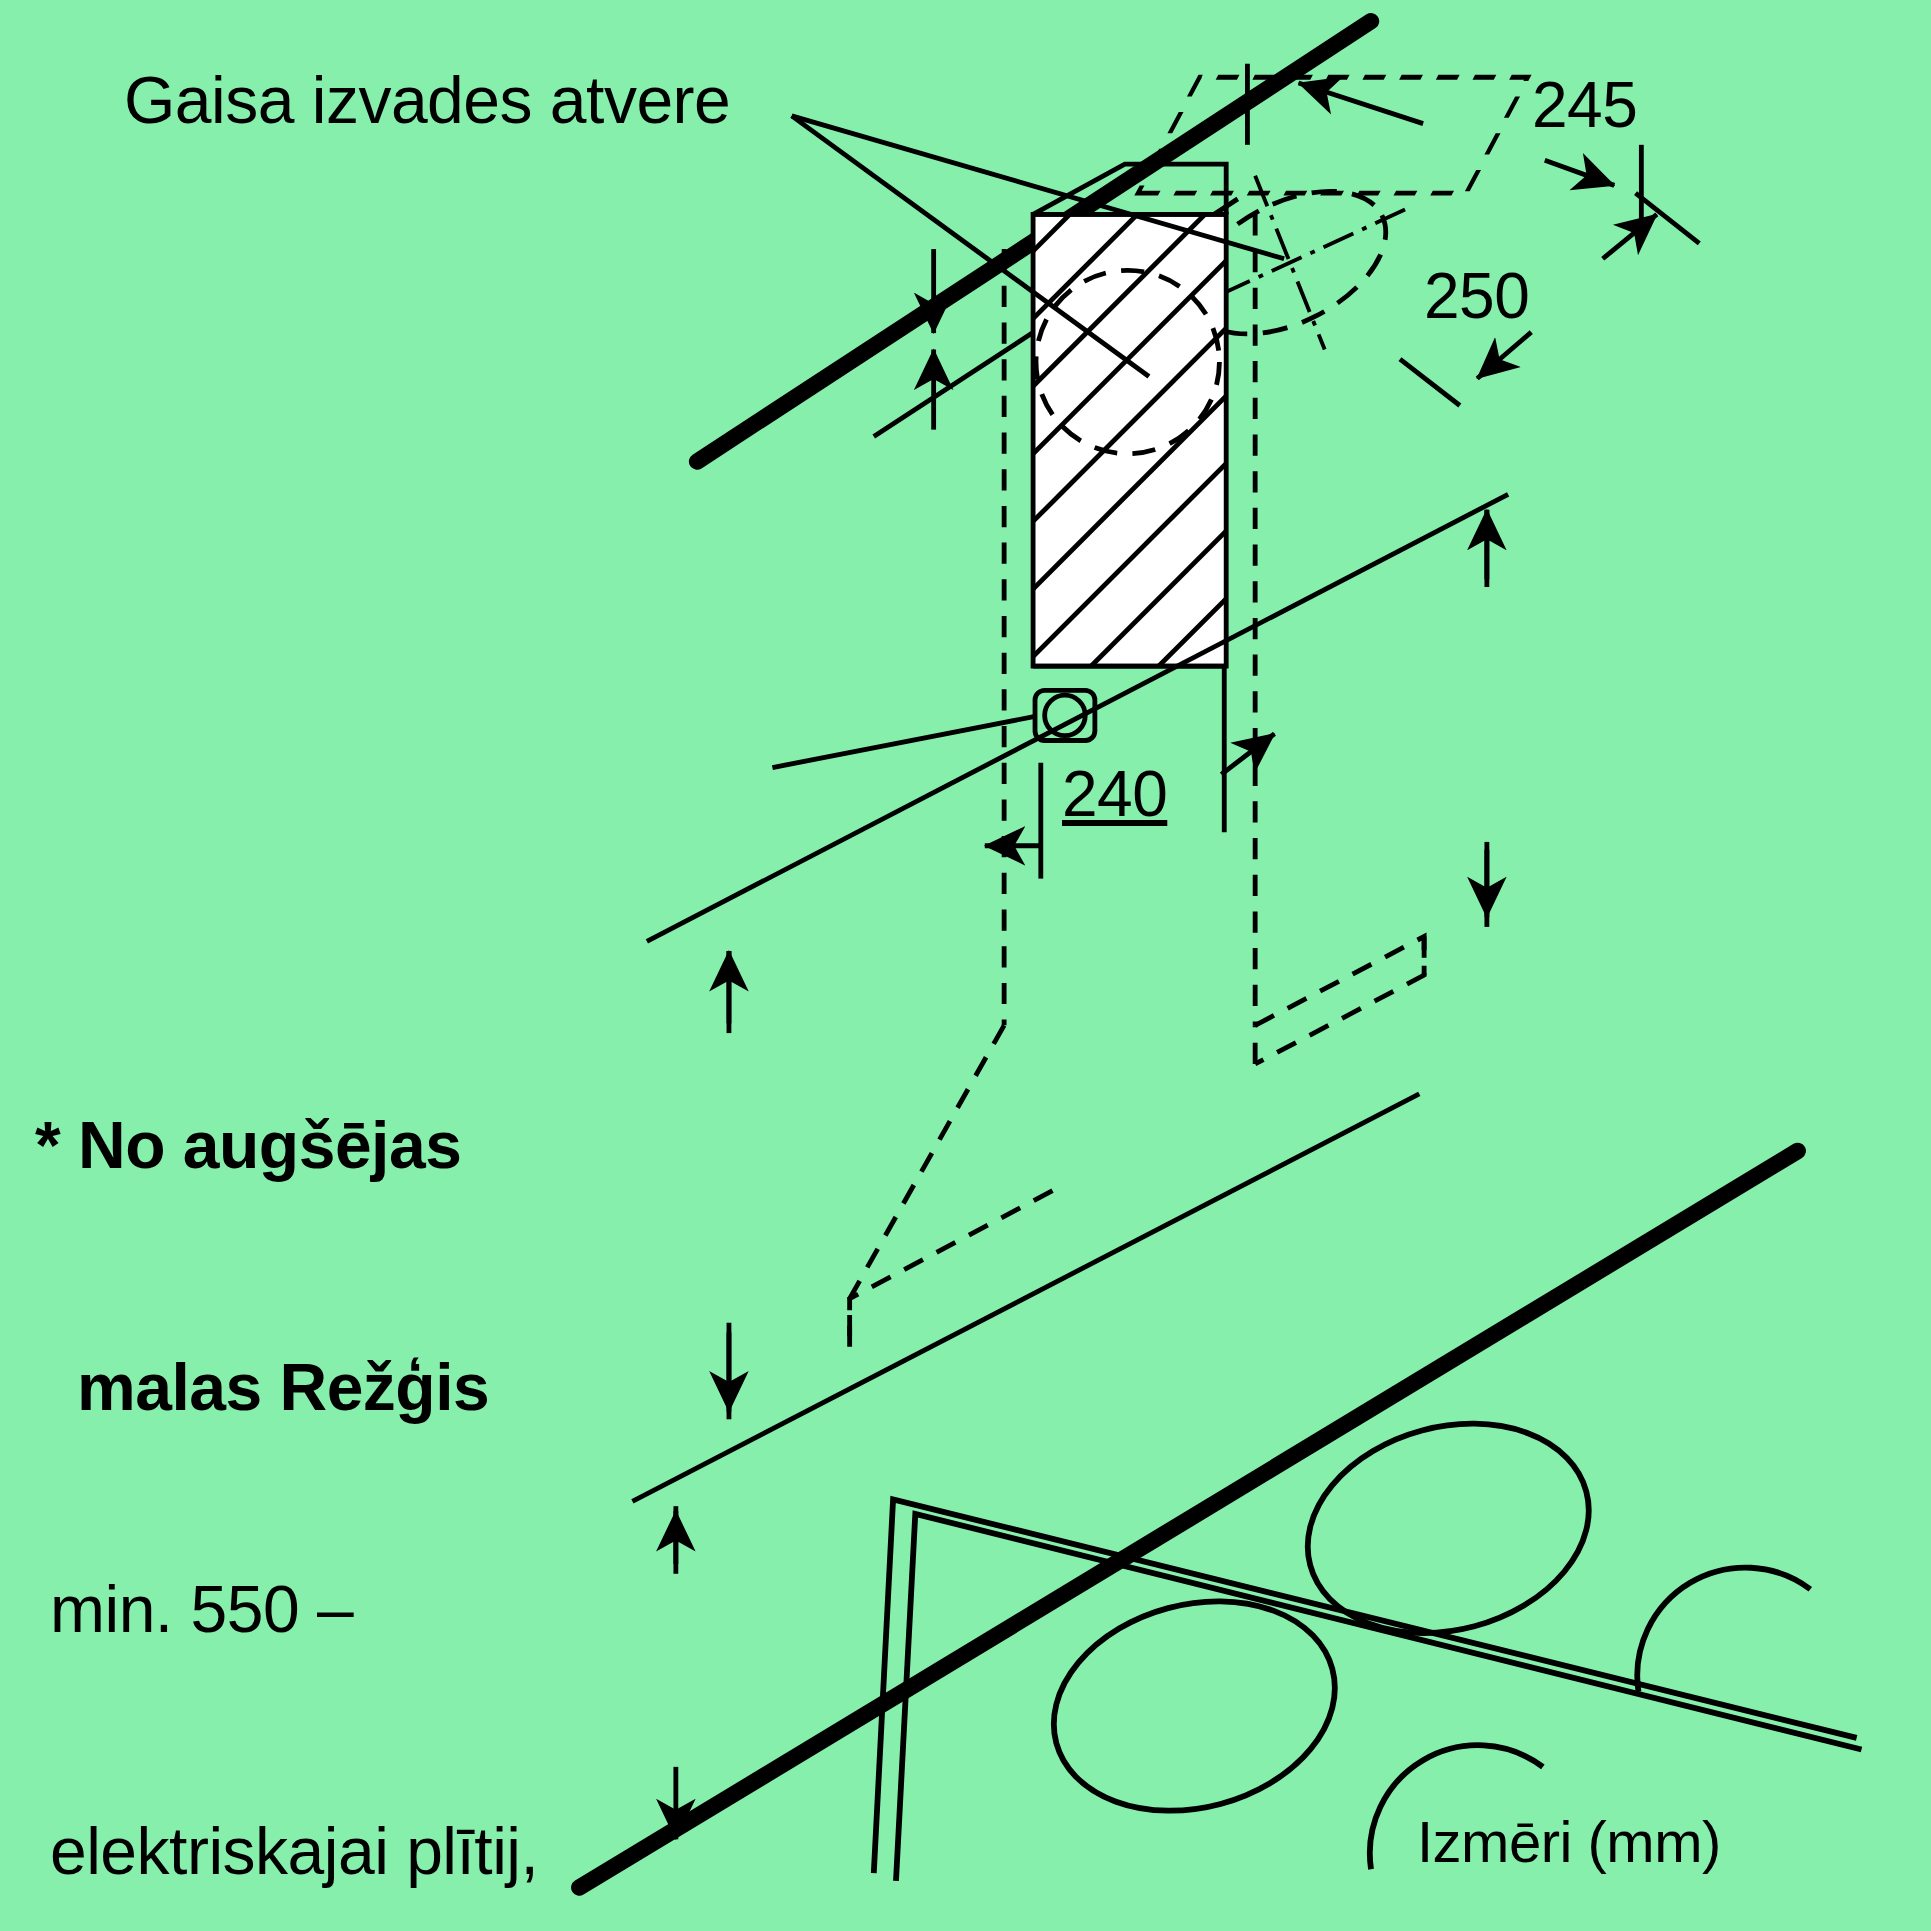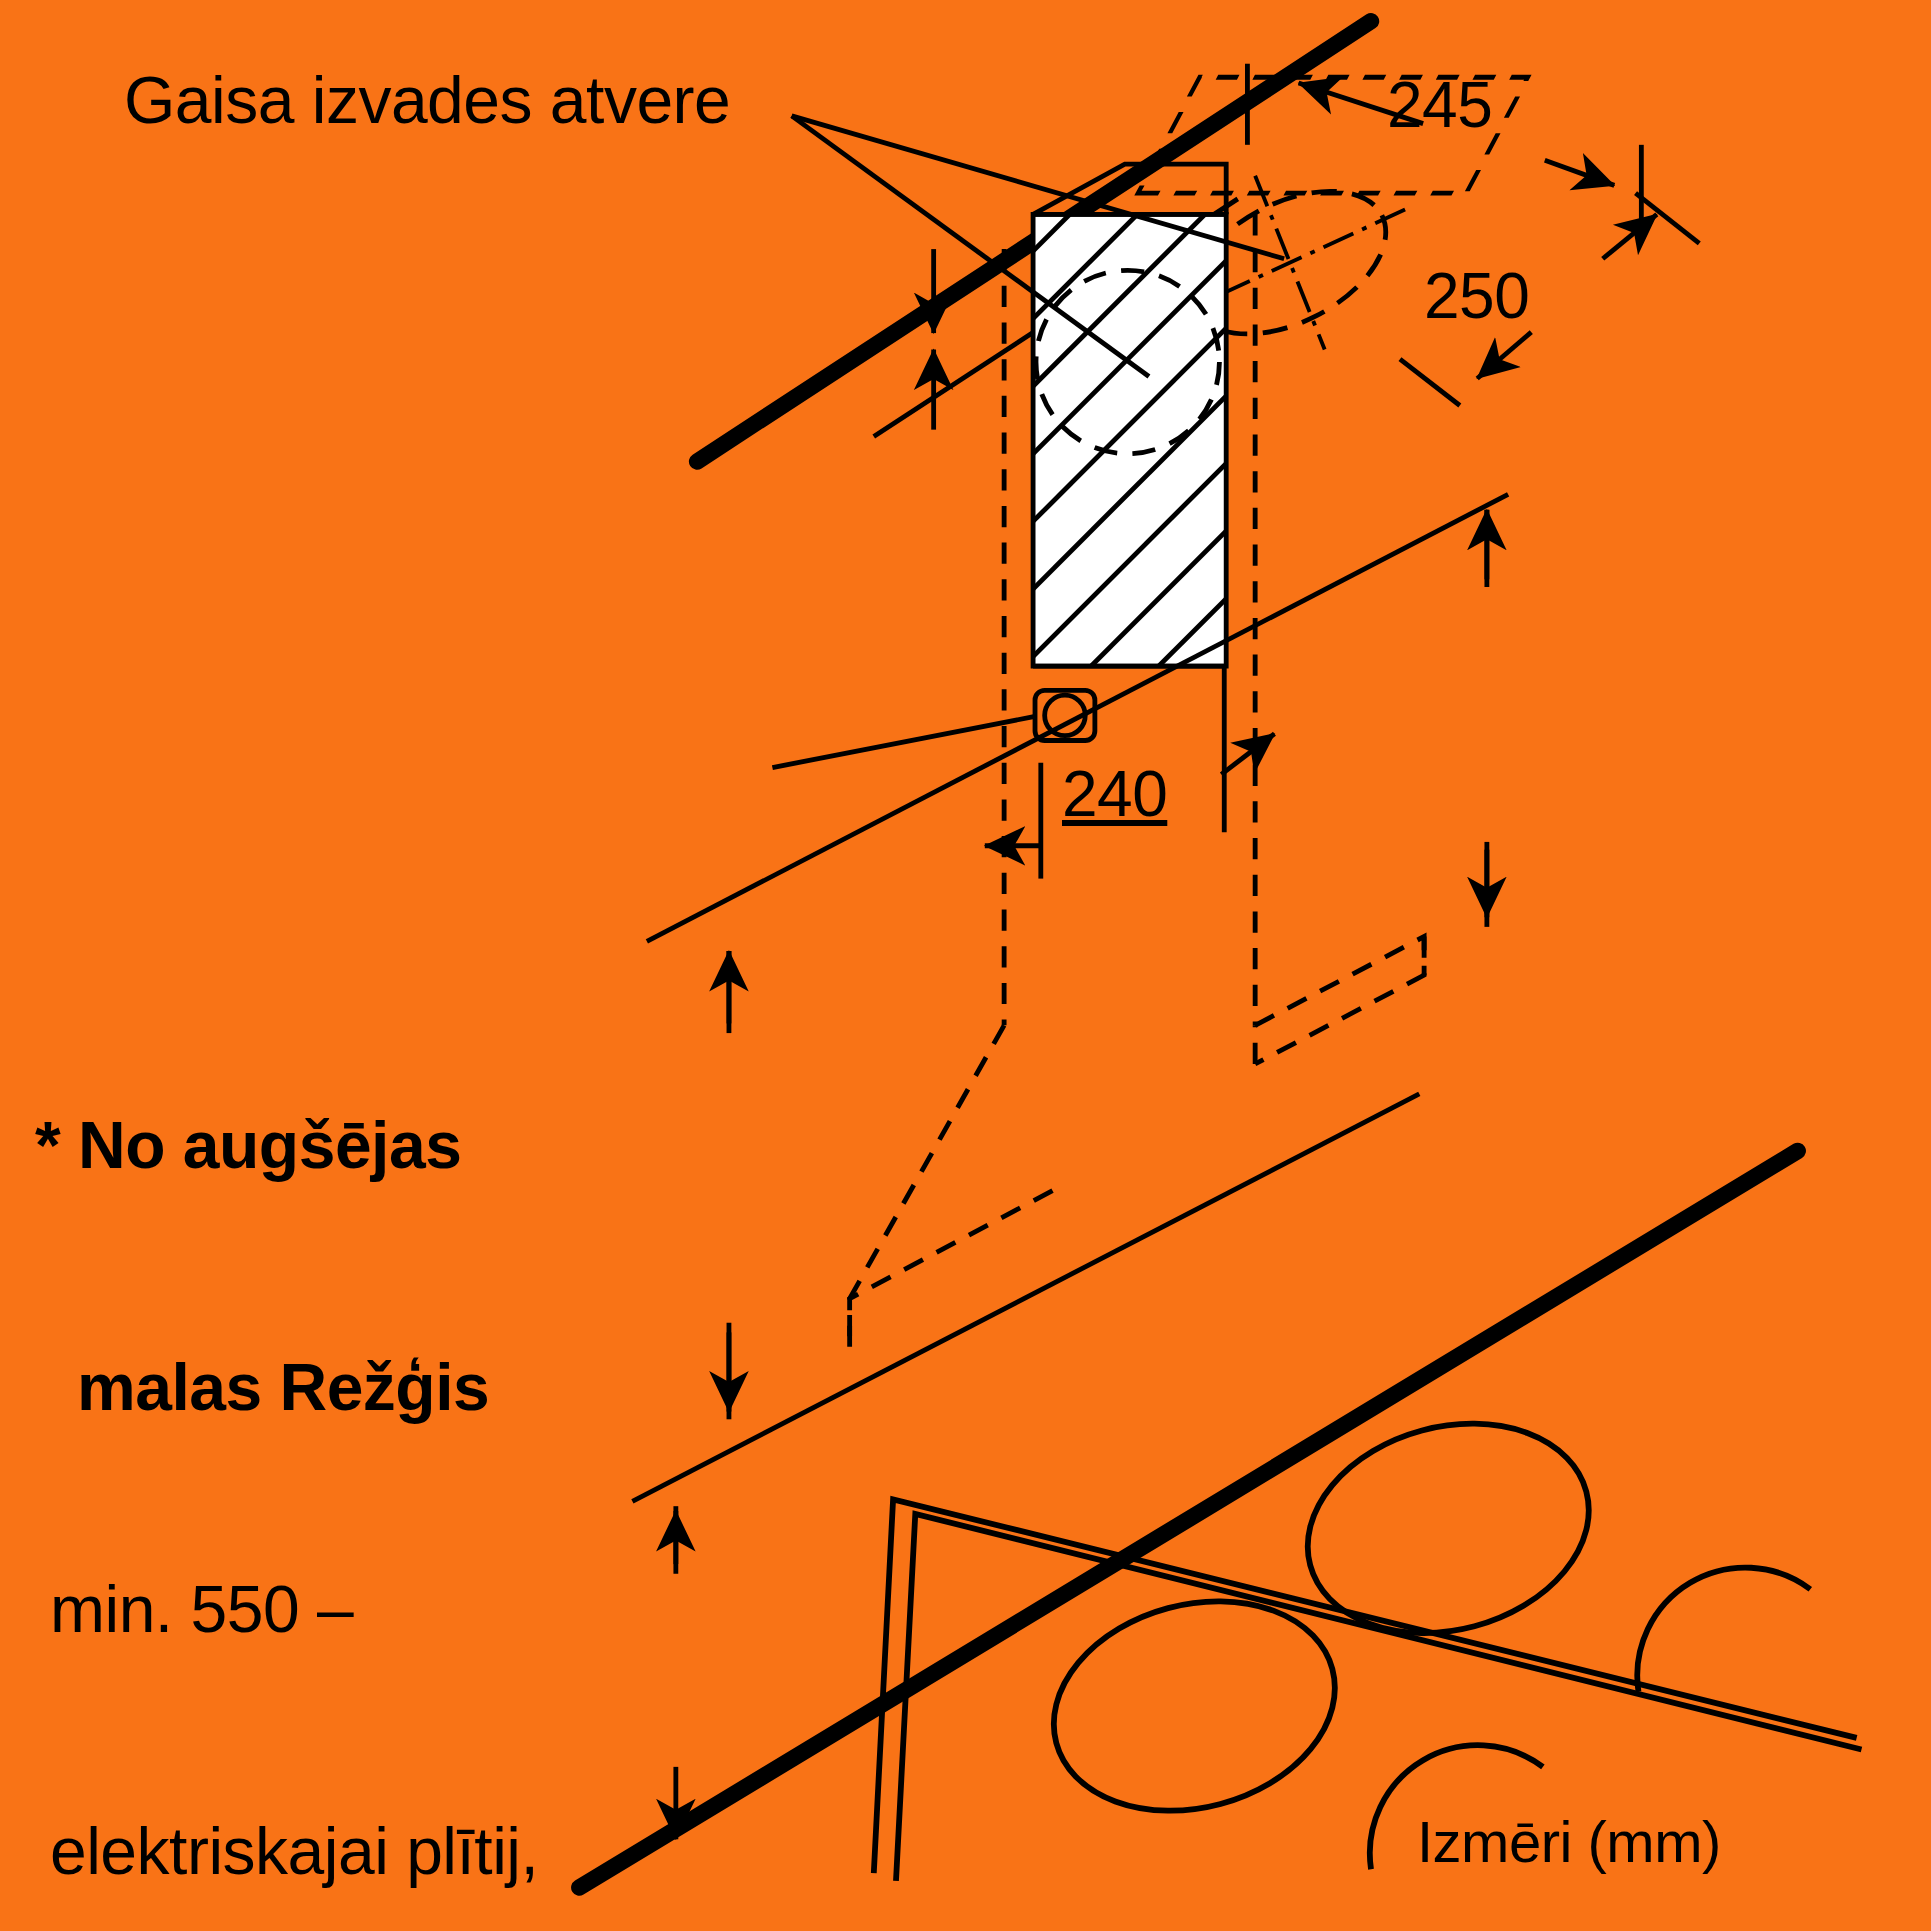--- a/index.html
+++ b/index.html
@@ -4,21 +4,21 @@
 <style>
   html, body {
     margin: 0;
     padding: 0;
     background: #ffffff;
   }
   #stage {
     position: relative;
     width: 1931px;
     height: 1931px;
-    background: #f97316;
+    background: #86efac;
     overflow: hidden;
     font-family: "Liberation Sans", sans-serif;
     color: #000000;
   }
   #drawing {
     position: absolute;
     left: 0;
     top: 0;
     width: 1931px;
     height: 1931px;
@@ -27,21 +27,21 @@
     position: absolute;
     white-space: pre;
     color: #000000;
     font-family: "Liberation Sans", sans-serif;
     font-weight: 400;
     line-height: 1.22;
     letter-spacing: -0.5px;
   }
   .t-title   { left: 124px; top: 60px;   font-size: 66px; }
   .t-min60   { left: 480px; top: 210px;  font-size: 64px; }
-  .t-245     { left: 1387px; top: 66px;  font-size: 64px; }
+  .t-245     { left: 1532px; top: 66px;  font-size: 64px; }
   .t-250     { left: 1424px; top: 257px; font-size: 64px; }
   .t-kontakt { left: 220px; top: 720px;  font-size: 66px; }
   .t-240     { left: 1062px; top: 755px; font-size: 64px; text-decoration: underline; }
   .t-min450  { left: 1383px; top: 718px; font-size: 64px; }
   .t-note    { left: 35px;  top: 944px;  font-size: 66px; font-weight: bold; }
   .t-min500  { left: 494px; top: 1166px; font-size: 64px; }
   .t-bottom  { left: 50px;  top: 1408px; font-size: 66px; }
   .t-izmeri  { left: 1417px; top: 1807px; font-size: 58px; }
 </style>
 </head>

